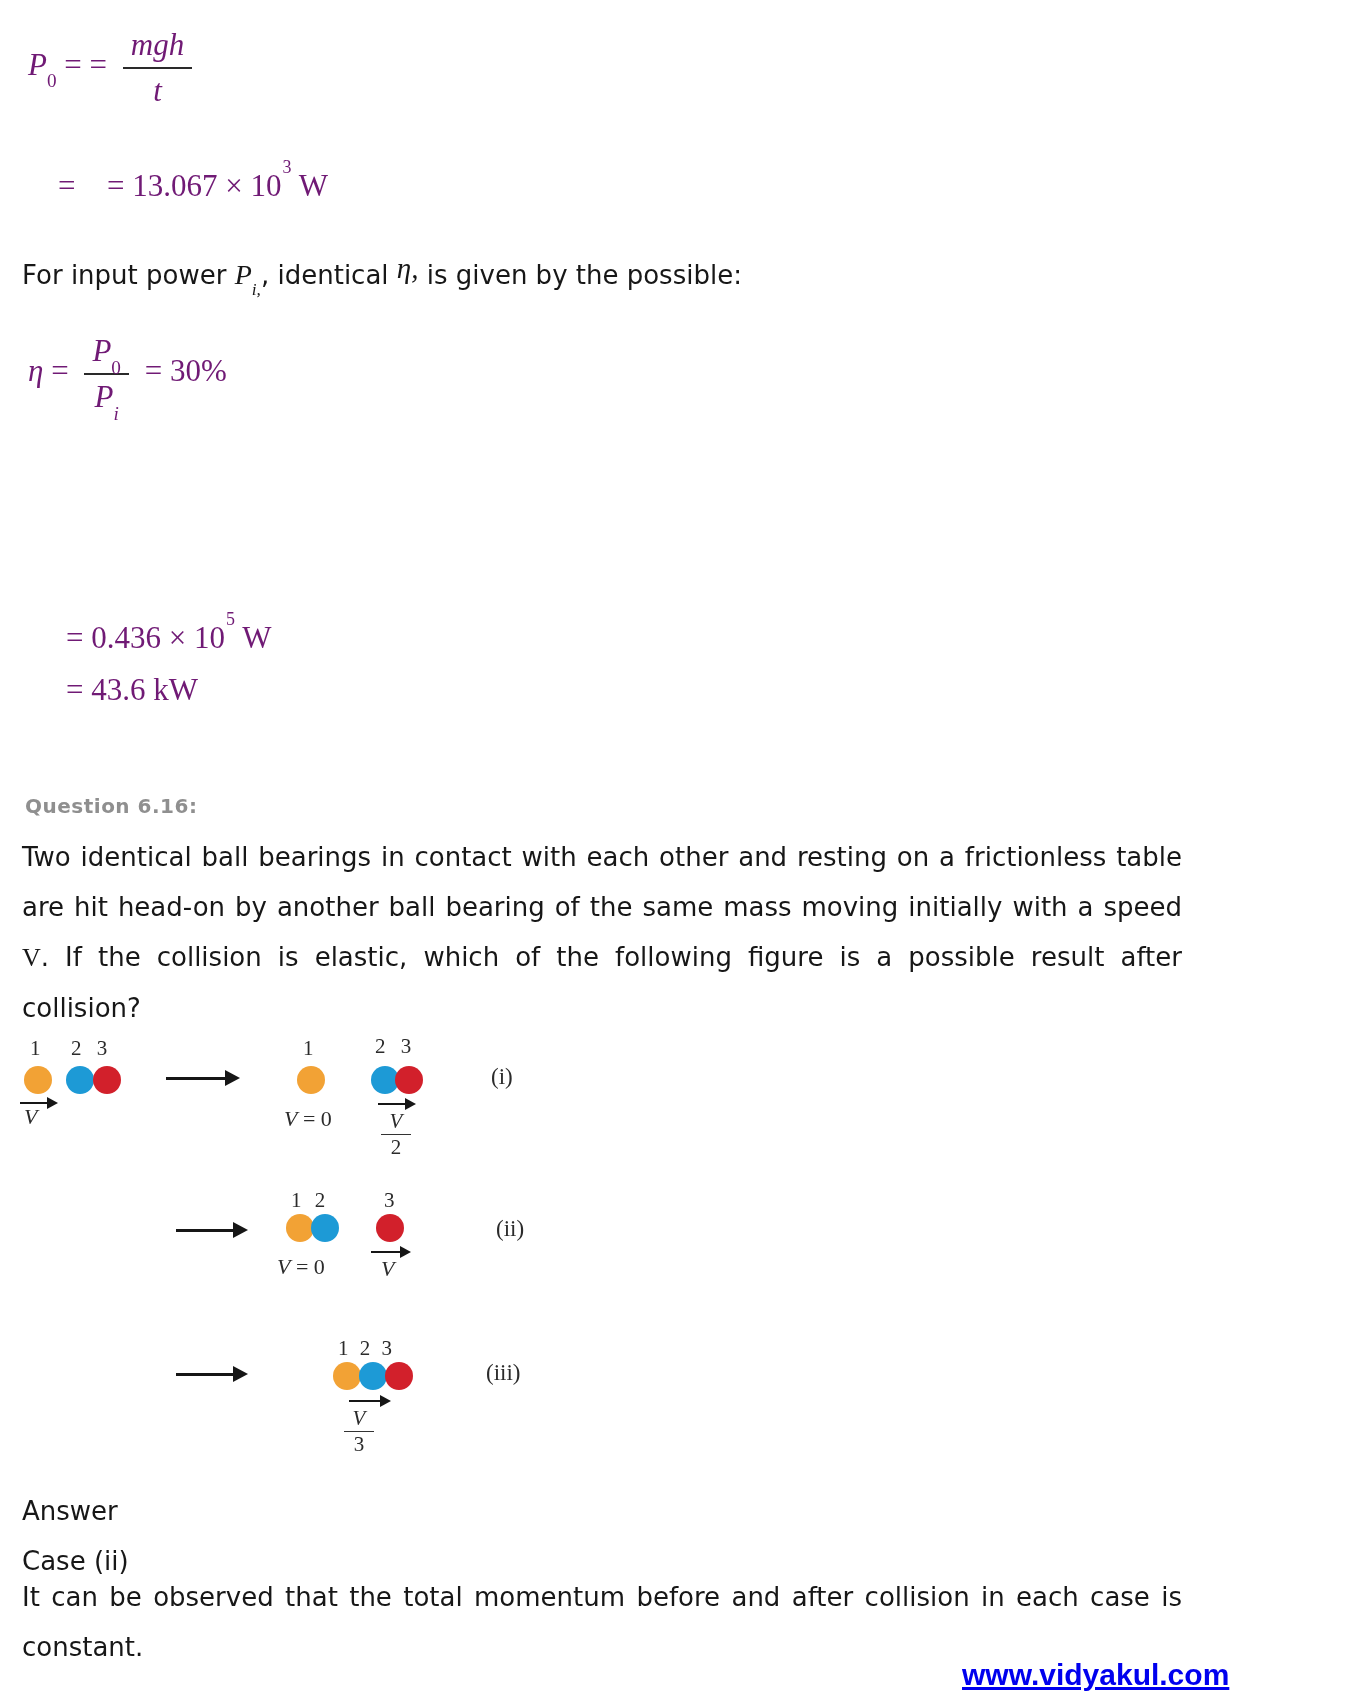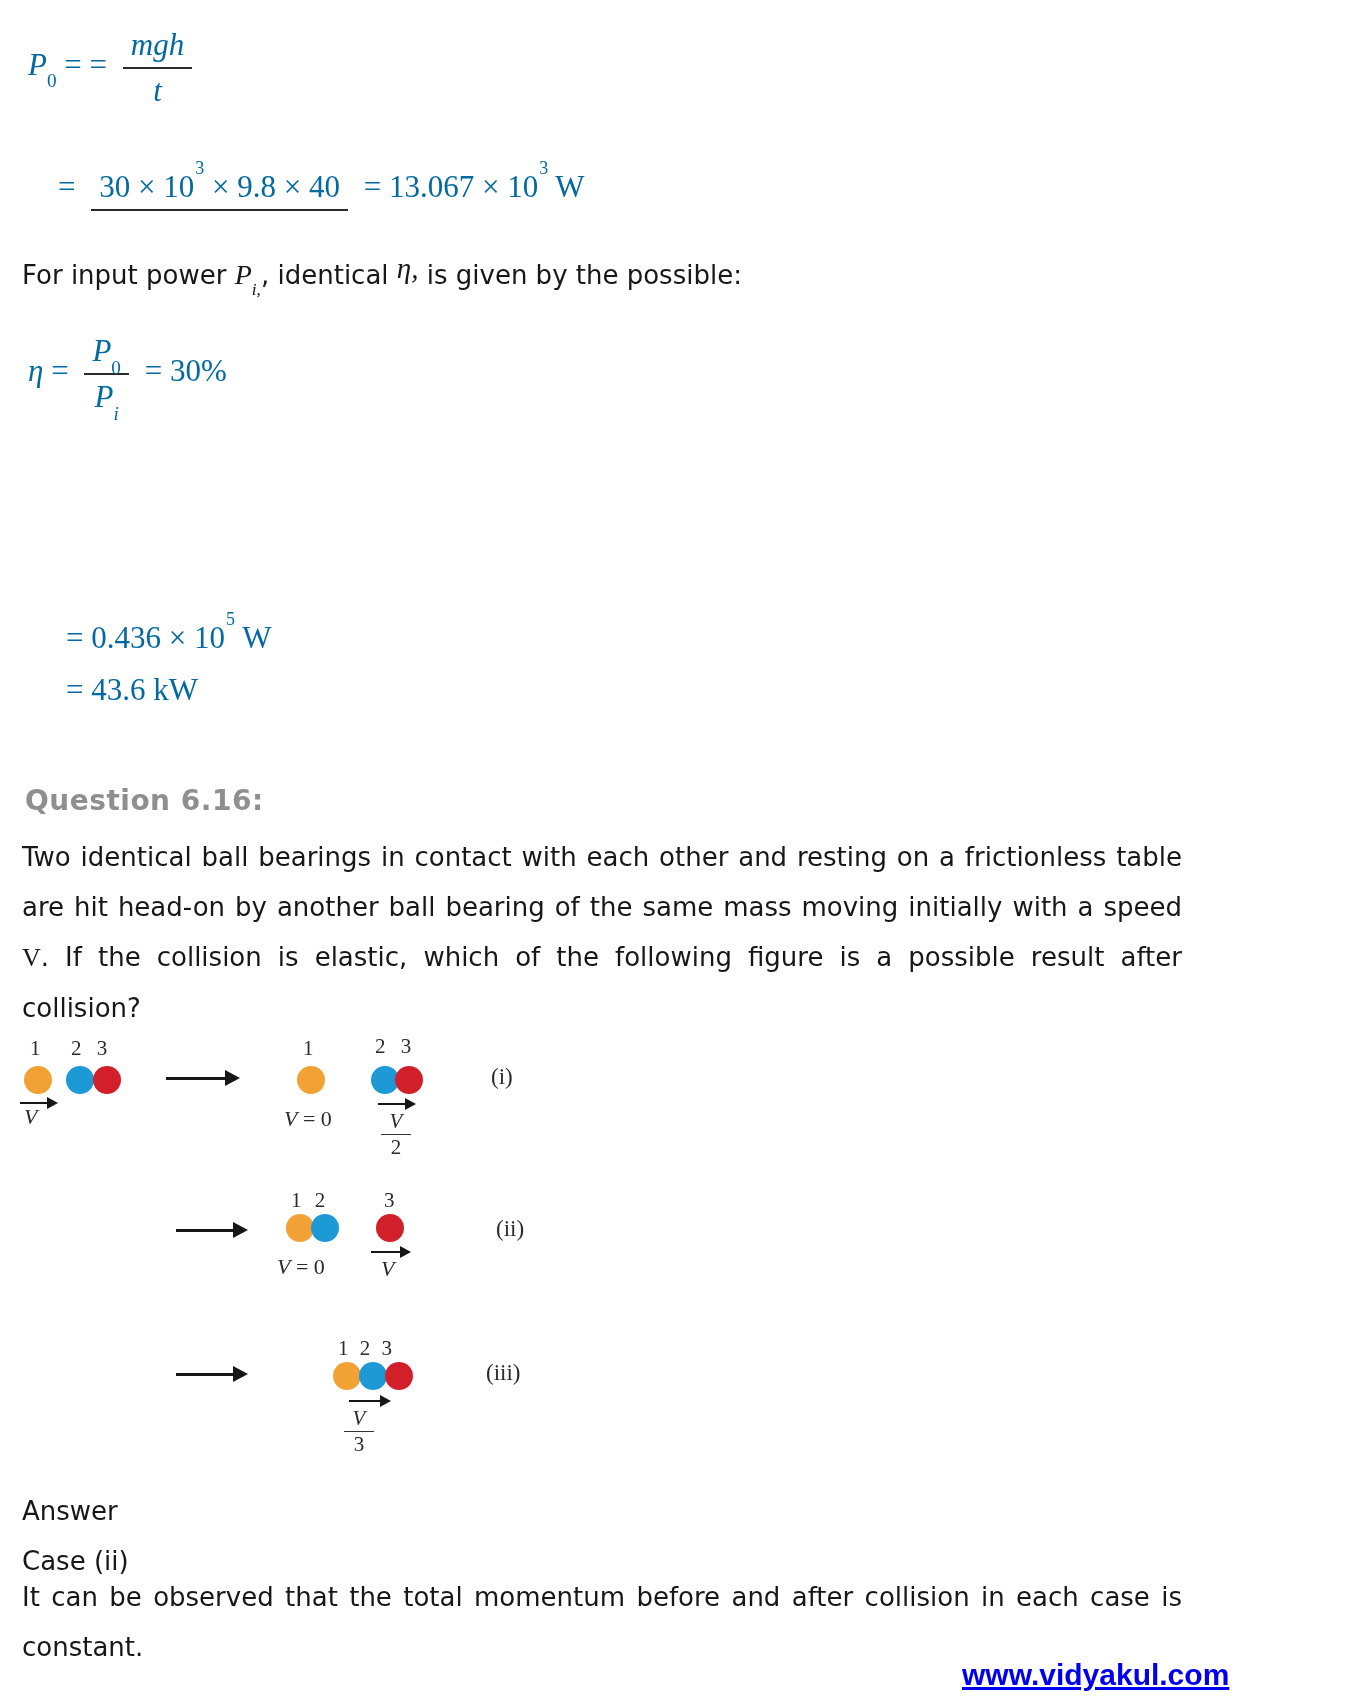--- a/index.html
+++ b/index.html
@@ -1,34 +1,34 @@
 <!DOCTYPE html>
 <html><head>
 <meta charset="utf-8">
 <style>
   html,body{margin:0;padding:0;background:#ffffff;}
   .page{position:relative;width:1356px;height:1703px;background:#ffffff;overflow:hidden;
         font-family:"DejaVu Sans",sans-serif;color:#171717;}
 
   
   .eq{position:absolute;font-family:"Liberation Serif","DejaVu Serif",serif;
-      font-size:31px;color:#0369a1;white-space:nowrap;}
+      font-size:31px;color:#701a75;white-space:nowrap;}
   .eq .var{font-style:italic;}
   .eq .rm{font-style:normal;}
   .eq sub{font-size:.62em;position:relative;top:.28em;line-height:0;}
   .eq sup{font-size:.58em;position:relative;top:-.65em;line-height:0;margin-left:1px;}
   .frac{display:inline-block;vertical-align:middle;text-align:center;margin:0 8px;}
   .fnum{display:block;padding:1px 8px 4px;border-bottom:2px solid #2a2a2a;}
   .fden{display:block;padding:4px 8px 0;}
 
   
   .bodyline{position:absolute;font-size:26px;color:#171717;}
   .para{position:absolute;font-size:26px;line-height:50px;color:#171717;
         width:1160px;text-align:justify;}
-  .qheading{position:absolute;font-size:28px;font-weight:bold;color:#8f8f8f;letter-spacing:.5px;}
+  .qheading{position:absolute;font-size:20px;font-weight:bold;color:#8f8f8f;letter-spacing:.5px;margin-top:10px;}
   .inline-eq{font-family:"Liberation Serif","DejaVu Serif",serif;font-size:28px;}
   .inline-eq .var{font-style:italic;}
   .inline-eq sub{font-size:.62em;position:relative;top:.28em;font-style:italic;line-height:0;}
   .eta-raised{font-family:"Liberation Serif","DejaVu Serif",serif;font-style:italic;
               font-size:29px;position:relative;top:-6px;}
 
   
   .ball{position:absolute;width:28px;height:28px;border-radius:50%;}
   .fig-num{position:absolute;font-family:"Liberation Serif","DejaVu Serif",serif;
            font-size:21px;color:#2b2b2b;white-space:nowrap;}
@@ -65,21 +65,21 @@
 
   <div class="eq" style="left:28px;top:26px">
     <span class="var"><span>P</span><sub class="rm">0</sub></span>
     <span>=</span>
     <span>=</span>
     <span class="frac"><span class="fnum var">mgh</span><span class="fden var">t</span></span>
   </div>
 
   <div class="eq" style="left:58px;top:168px">
     <span>=</span>
-    <span class="frac"><span class="fnum"><span>30 × 10</span><sup>3</sup><span> × 9.8 × 40</span></span></span>
+    <span class="frac"></span>
     <span><span>= 13.067 × 10</span><sup>3</sup><span> W</span></span>
   </div>
 
   <div class="bodyline" style="left:22px;top:258px">
     <span>For input power </span><span class="inline-eq"><span class="var">P</span><sub>i,</sub></span><span>, identical </span><span class="eta-raised">η,</span><span> is given by the possible:</span>
   </div>
 
   <div class="eq" style="left:28px;top:332px">
     <span class="var">η</span>
     <span>=</span>

